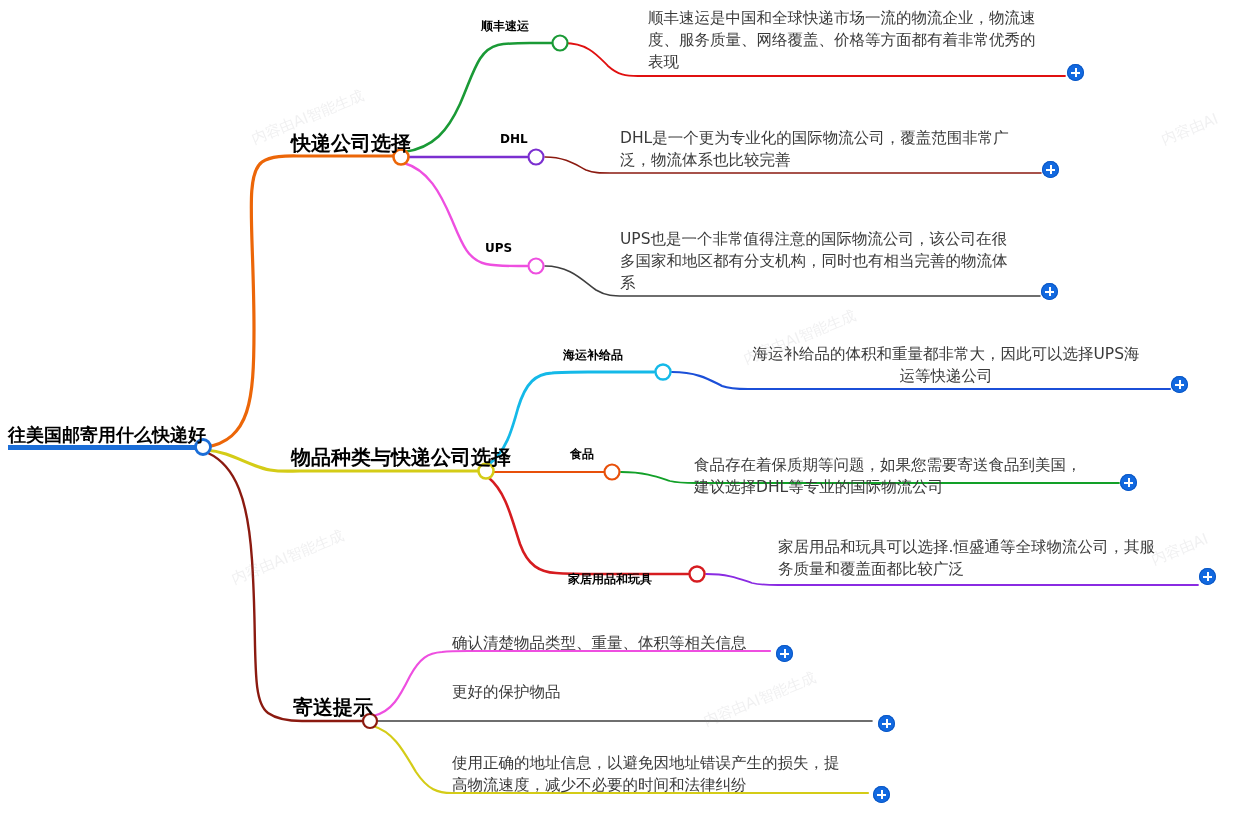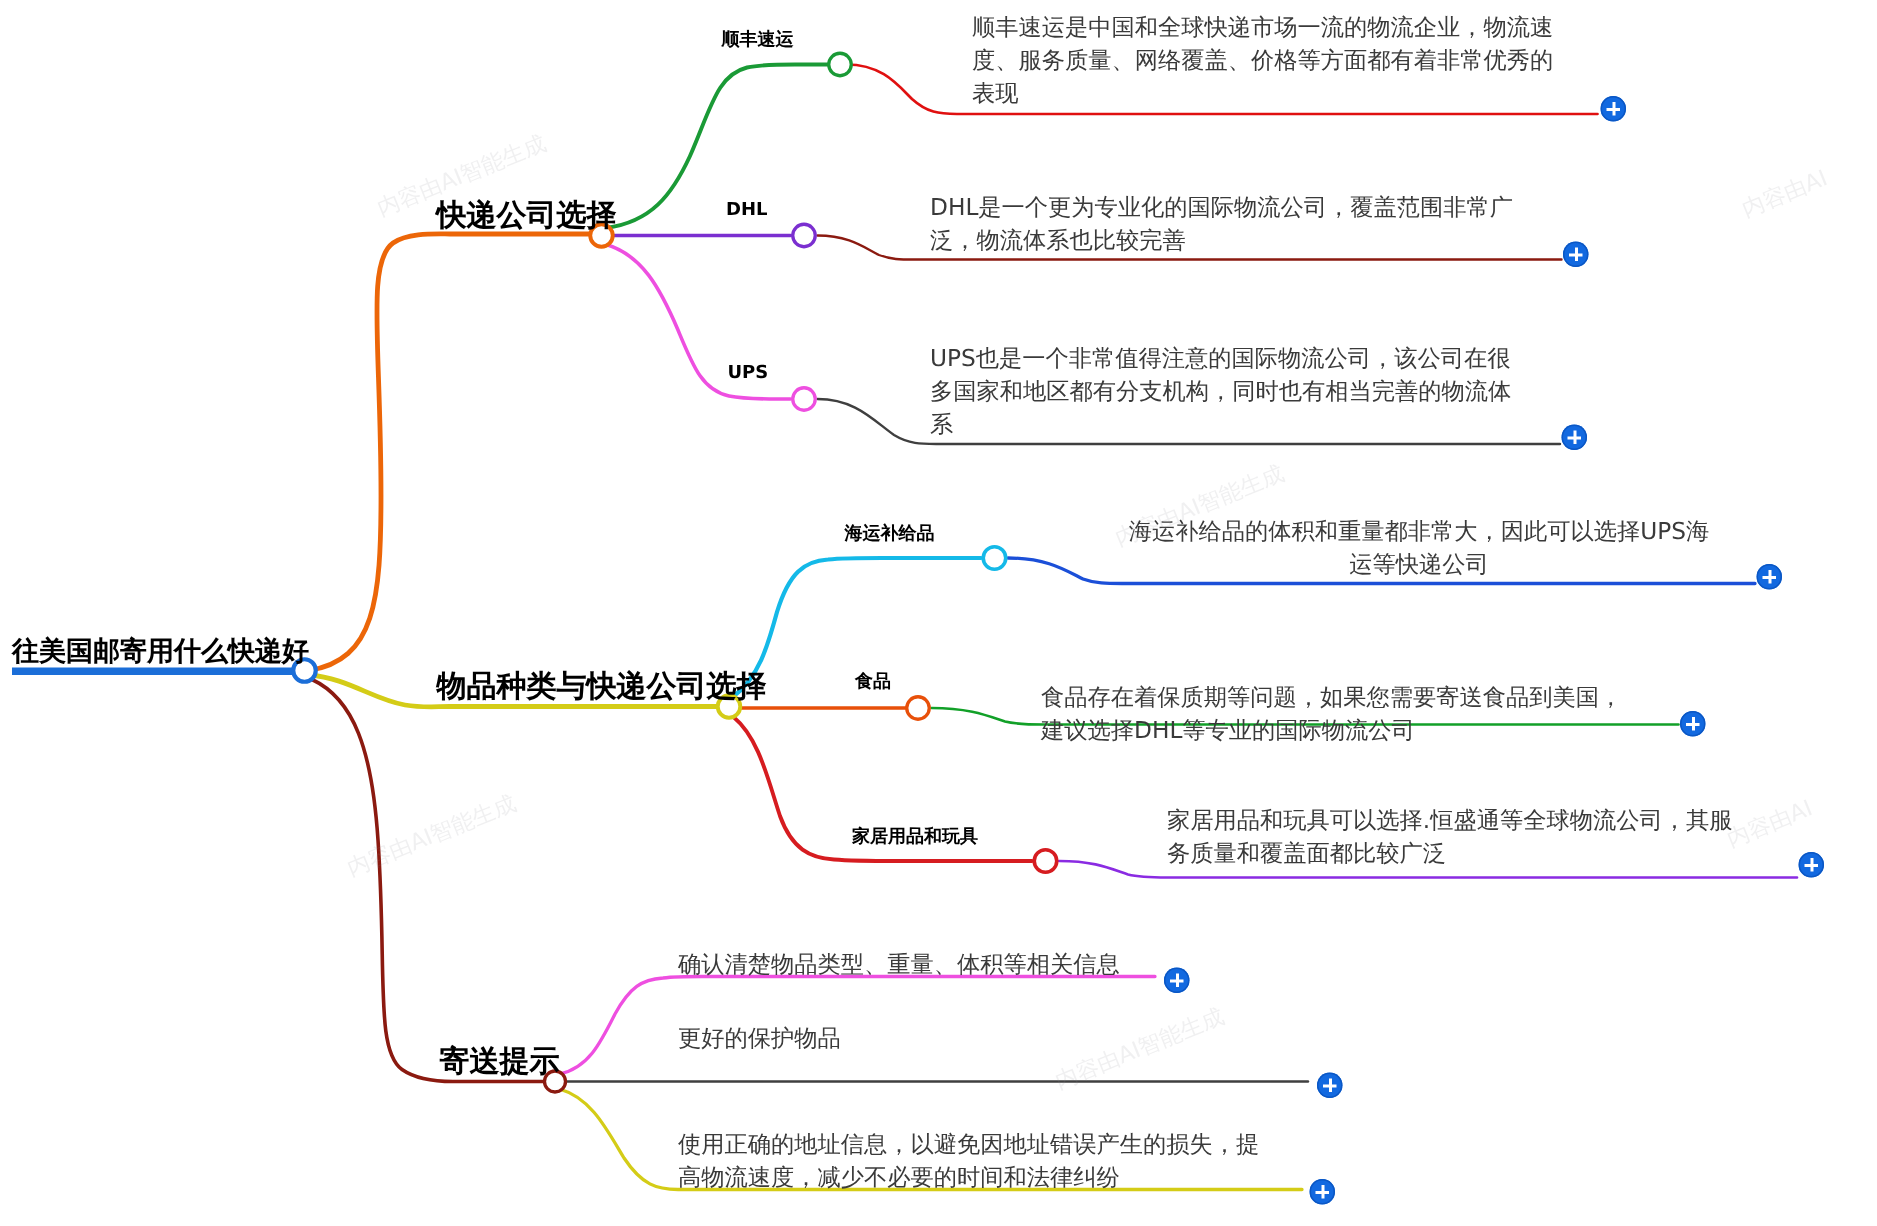--- a/index.html
+++ b/index.html
@@ -164,29 +164,29 @@
   <div class="node-label root-label" style="left:8px; top:425px;">往美国邮寄用什么快递好</div>
 
   <div class="node-label branch-label" style="left:291px; top:132px;">快递公司选择</div>
 
   <div class="node-label branch-label" style="left:291px; top:446px;">物品种类与快递公司选择</div>
 
   <div class="node-label branch-label" style="left:293px; top:696px;">寄送提示</div>
 
   <div class="node-label leaf-label" style="left:481px; top:20px;">顺丰速运</div>
 
-  <div class="node-label leaf-label" style="left:484px; top:133px;">DHL</div>
+  <div class="node-label leaf-label" style="left:500px; top:133px;">DHL</div>
 
   <div class="node-label leaf-label" style="left:485px; top:242px;">UPS</div>
 
   <div class="node-label leaf-label" style="left:563px; top:349px;">海运补给品</div>
 
   <div class="node-label leaf-label" style="left:570px; top:448px;">食品</div>
 
-  <div class="node-label leaf-label" style="left:568px; top:551px;">家居用品和玩具</div>
+  <div class="node-label leaf-label" style="left:568px; top:573px;">家居用品和玩具</div>
 
   <div class="detail-text" style="left:648px; top:7px; width:400px;">
     <span class="ln">顺丰速运是中国和全球快递市场一流的物流企业，物流速</span>
     <span class="ln">度、服务质量、网络覆盖、价格等方面都有着非常优秀的</span>
     <span class="ln">表现</span>
   </div>
 
   <div class="detail-text" style="left:620px; top:127px; width:400px;">
     <span class="ln">DHL是一个更为专业化的国际物流公司，覆盖范围非常广</span>
     <span class="ln">泛，物流体系也比较完善</span>

